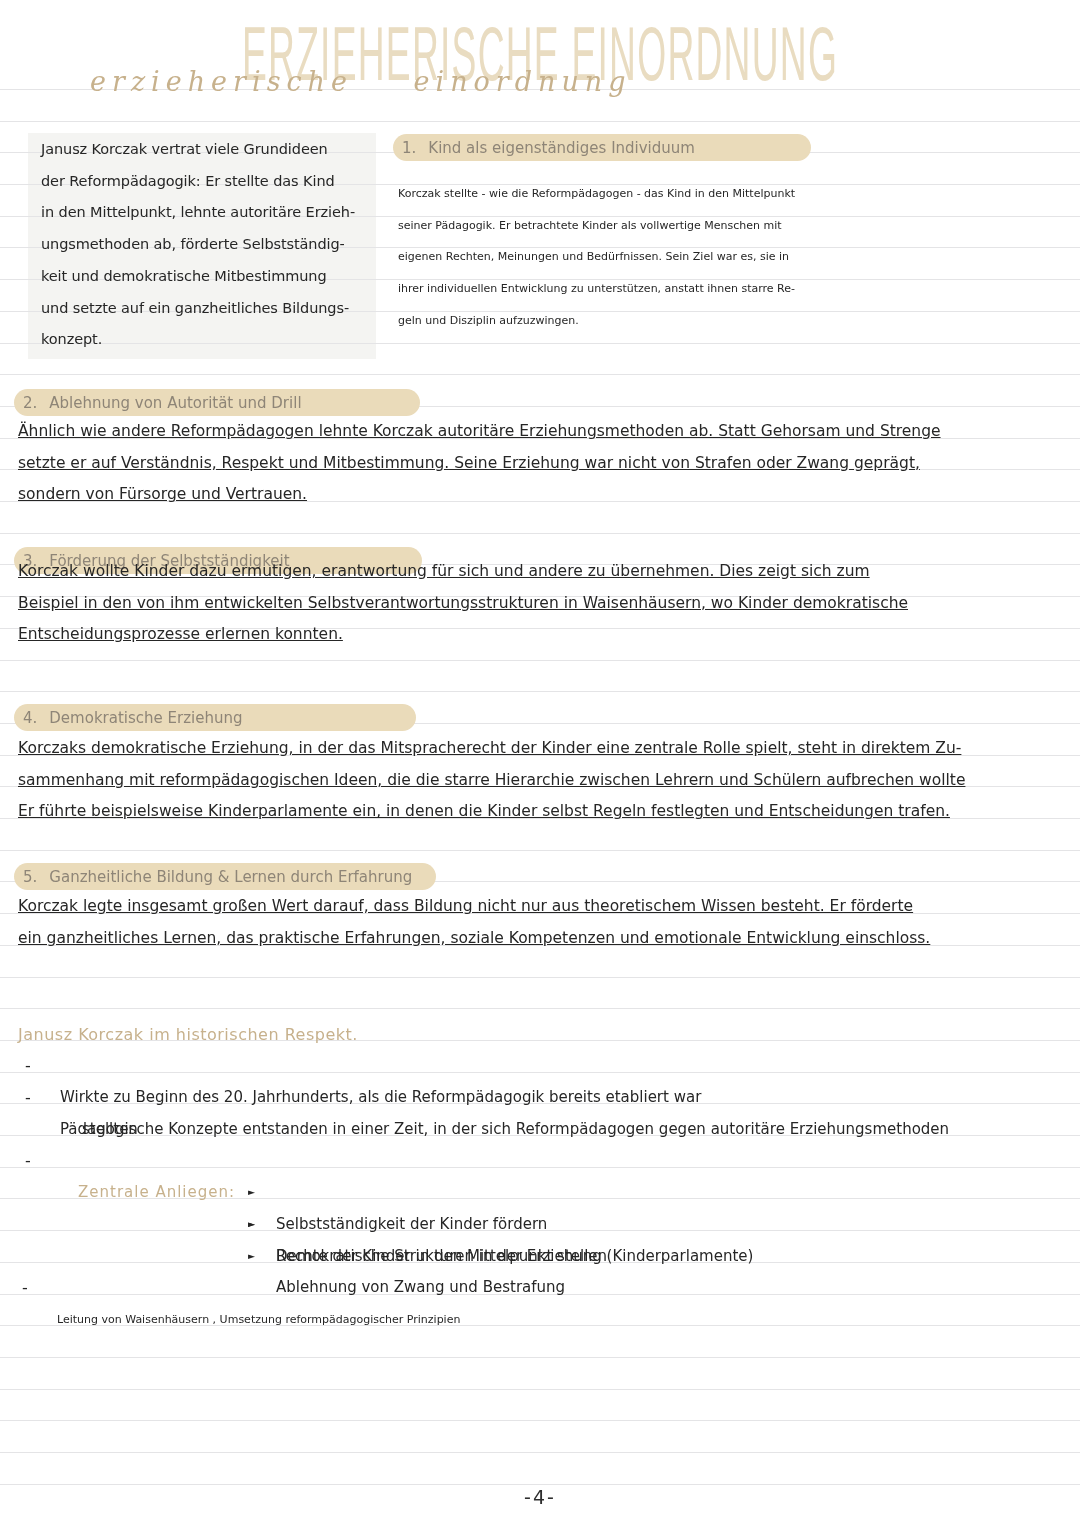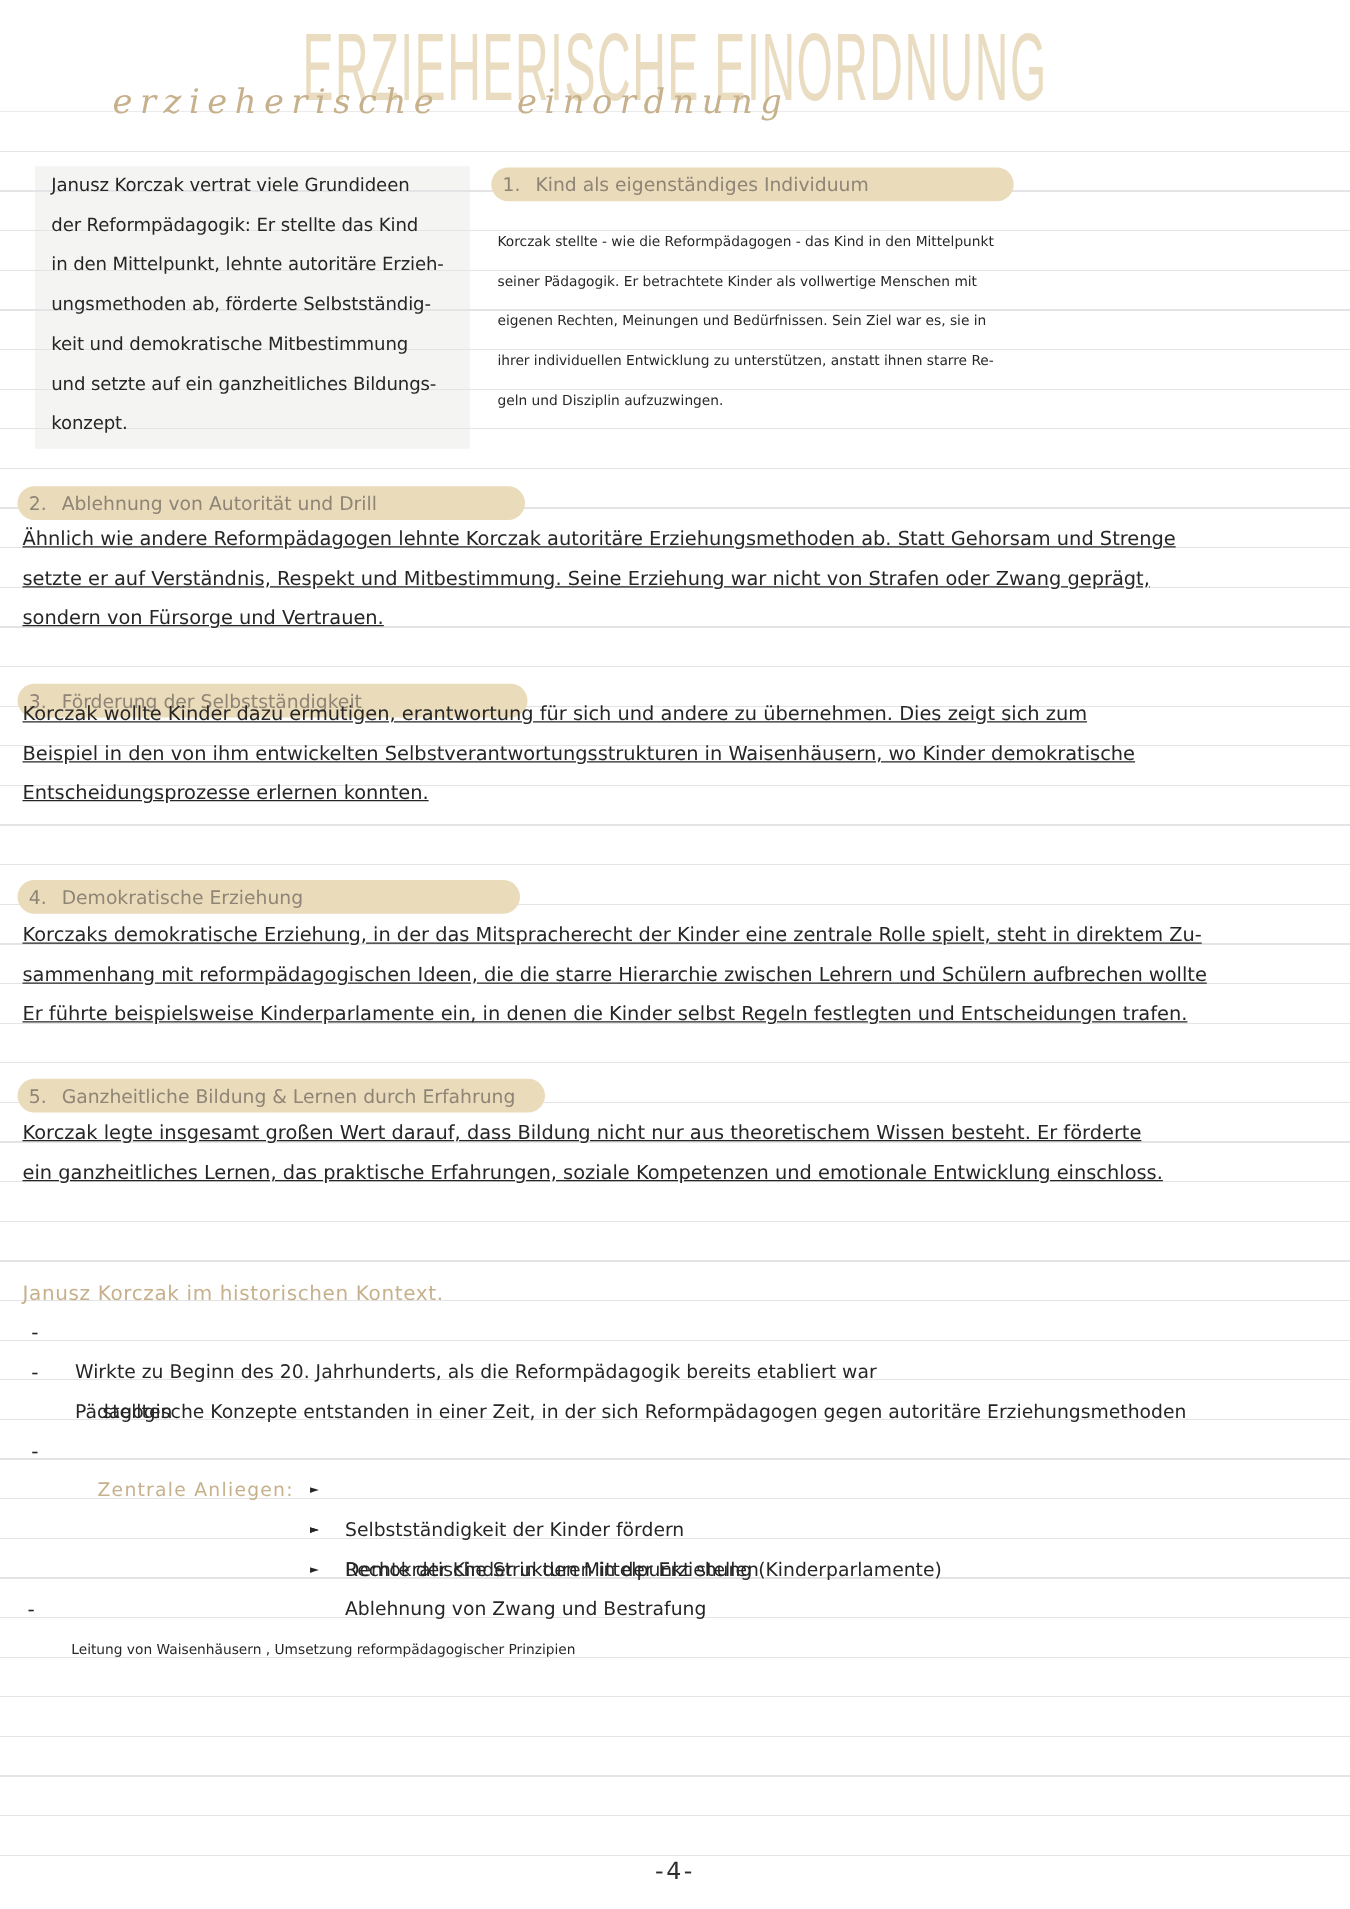--- a/index.html
+++ b/index.html
@@ -136,21 +136,21 @@
     <div class="pill" style="width:422px;">
       <span class="num">5.</span>
       <span>Ganzheitliche Bildung &amp; Lernen durch Erfahrung</span>
     </div>
   </div>
   <div class="body-text wide" style="top:891px;">Korczak legte insgesamt großen Wert darauf, dass Bildung nicht nur aus theoretischem Wissen besteht. Er förderte
 ein ganzheitliches Lernen, das praktische Erfahrungen, soziale Kompetenzen und emotionale Entwicklung einschloss.</div>
 
   <div class="ctx">
     <div class="crow">
-      <span class="ctx-heading">Janusz Korczak im historischen Kontext.</span>
+      <span class="ctx-heading">Janusz Korczak im historischen Respekt.</span>
     </div>
     <div class="crow">
       <span class="dash">-</span>
       <span class="ctx-text">Wirkte zu Beginn des 20. Jahrhunderts, als die Reformpädagogik bereits etabliert war</span>
     </div>
     <div class="crow">
       <span class="dash">-</span>
       <span class="ctx-text">Pädagogische Konzepte entstanden in einer Zeit, in der sich Reformpädagogen gegen autoritäre Erziehungsmethoden</span>
     </div>
     <div class="crow">

